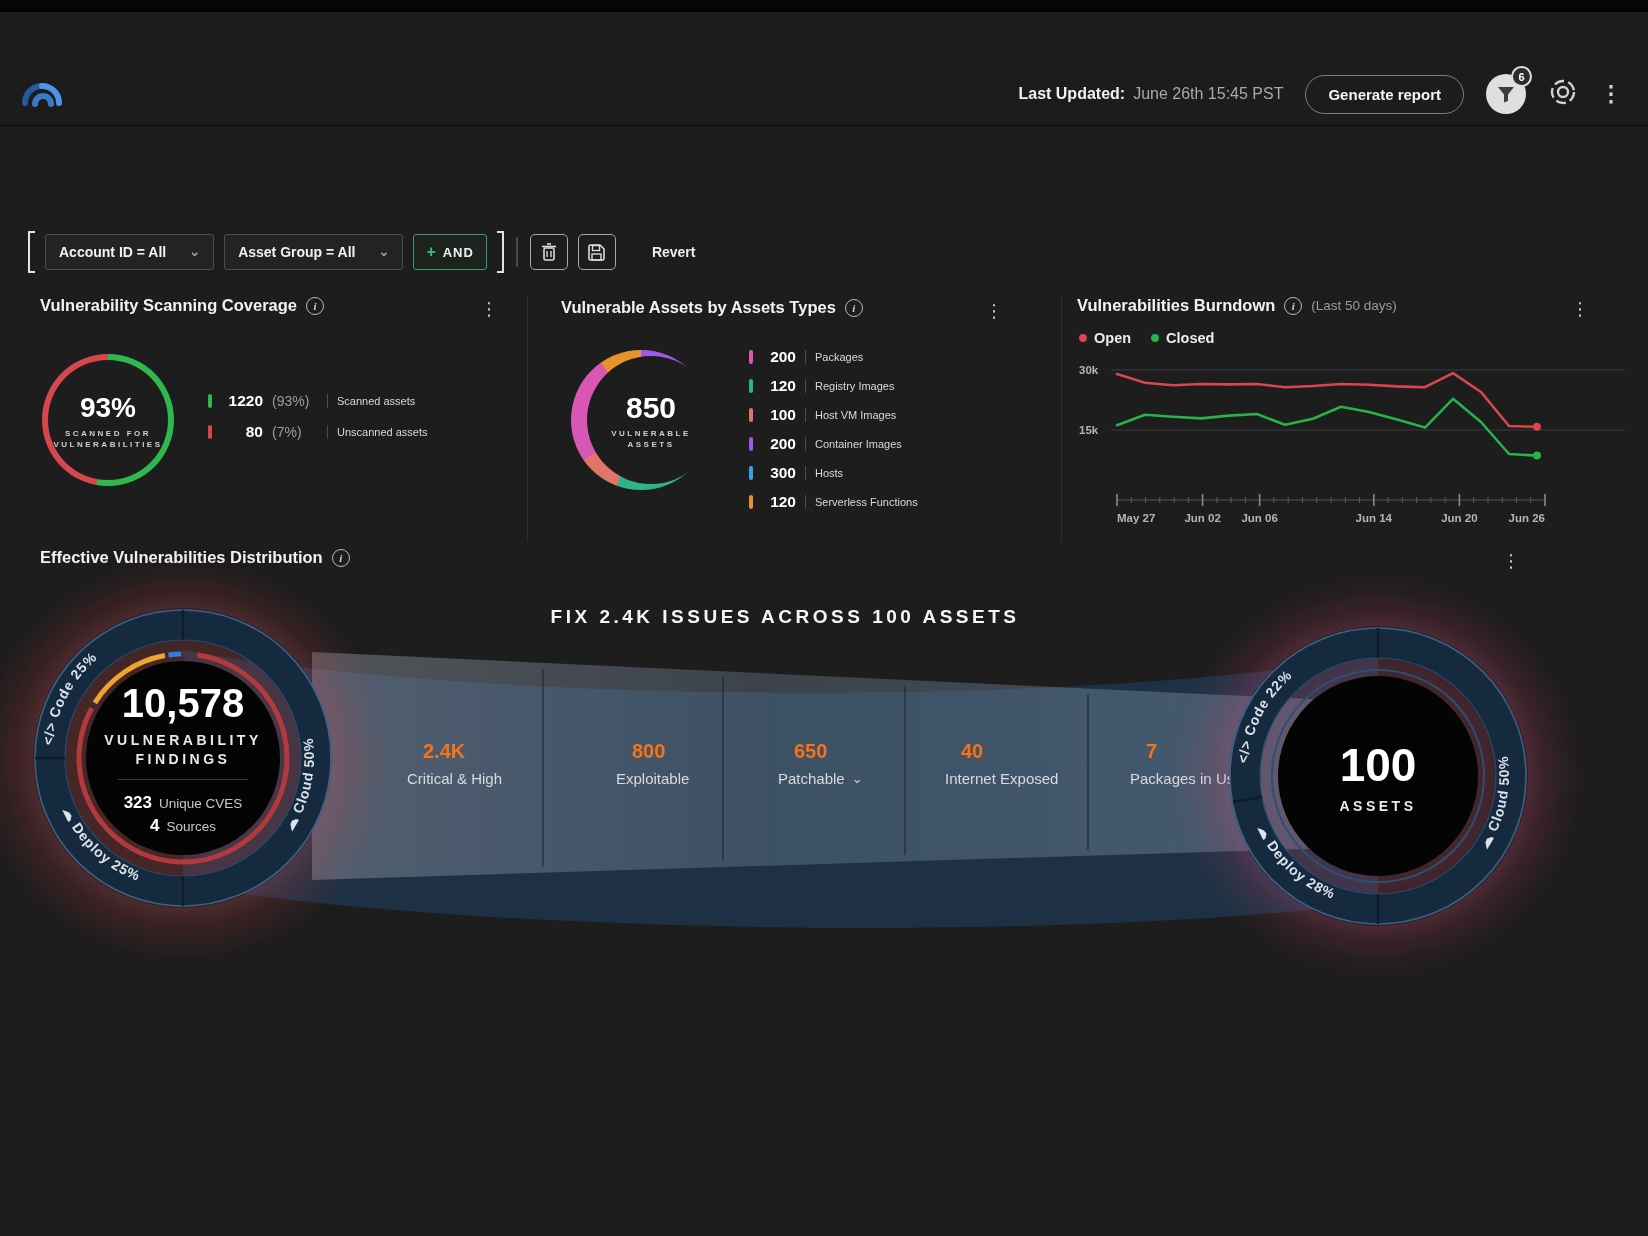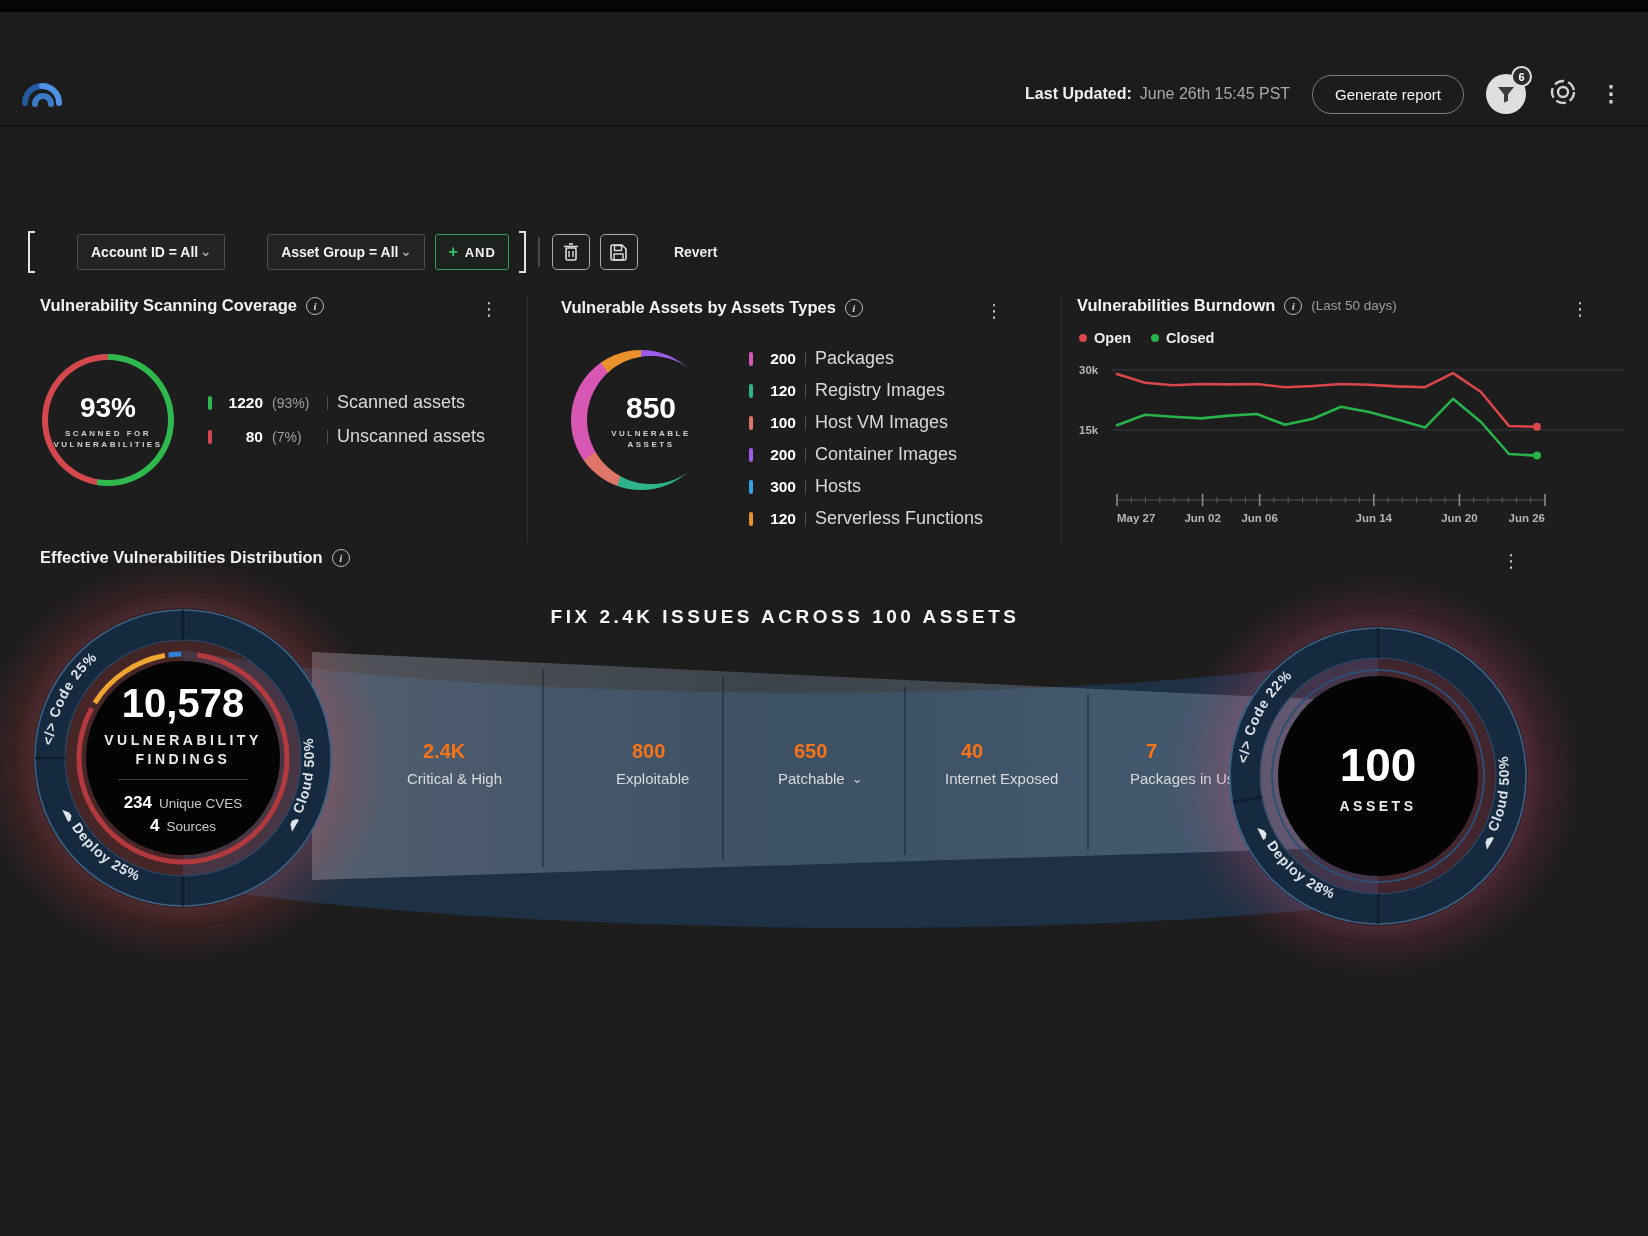--- a/index.html
+++ b/index.html
@@ -9,31 +9,31 @@
   .surface { position:absolute; left:0; top:12px; right:0; bottom:0; background:#1d1d1e; }
 
   
   .header { position:absolute; left:0; top:12px; width:1648px; height:114px; background:#1c1c1d; border-bottom:1px solid #0b0b0b; }
   .logo { position:absolute; left:20px; top:60px; }
   .page-title { position:absolute; left:78px; top:62px; font-size:31px; font-weight:bold; color:#fafafa; letter-spacing:.2px; }
   .header-right { position:absolute; right:26px; top:58px; height:48px; display:flex; align-items:center; gap:22px; }
   .lastupd { display:flex; gap:8px; font-size:16px; white-space:nowrap; }
   .lastupd .lbl { color:#f0f0f0; font-weight:bold; }
   .lastupd .val { color:#a9a9a9; }
-  .gen-report { border:1.5px solid #7d7d7d; border-radius:21px; padding:10px 22px; color:#f5f5f5; font-size:15px; font-weight:normal; background:transparent; cursor:pointer; white-space:nowrap; }
+  .gen-report { border:1.5px solid #7d7d7d; border-radius:21px; padding:10px 22px; color:#f5f5f5; font-size:15px; font-weight:bold; background:transparent; cursor:pointer; white-space:nowrap; }
   .filter-btn { position:relative; width:40px; height:40px; border-radius:50%; background:#dfdfdf; display:flex; align-items:center; justify-content:center; cursor:pointer; }
   .filter-badge { position:absolute; right:-6px; top:-8px; width:21px; height:21px; border-radius:50%; background:#2b2b2b; border:2px solid #dedede; color:#fff; font-size:11px; font-weight:bold; display:flex; align-items:center; justify-content:center; }
   .kebab { color:#d4d4d4; font-size:19px; letter-spacing:0; line-height:1; cursor:pointer; font-weight:bold; }
 
   
   .filterbar { position:absolute; left:28px; top:232px; height:40px; display:flex; align-items:center; gap:10px; }
   .bracket { width:7px; height:42px; border:2px solid #e3e3e3; }
   .bracket.l { border-right:none; }
   .bracket.r { border-left:none; }
-  .chip { display:flex; align-items:center; gap:2px; background:#222324; border:1px solid #4d4d4d; border-radius:3px; padding:9px 13px; color:#f2f2f2; font-size:14px; font-weight:bold; cursor:pointer;margin-left:32px; }
+  .chip { display:flex; align-items:center; gap:23px; background:#222324; border:1px solid #4d4d4d; border-radius:3px; padding:9px 13px; color:#f2f2f2; font-size:14px; font-weight:bold; cursor:pointer; }
   .chip .chev { color:#9f9f9f; font-size:13px; line-height:8px; }
   .and-btn { display:flex; align-items:center; gap:6px; border:1.5px solid #2f9e5f; border-radius:3px; padding:8px 12px; background:#1d221f; cursor:pointer; font-size:13px; font-weight:bold; letter-spacing:1px; }
   .and-btn .plus { color:#34c06f; font-size:16px; font-weight:bold; }
   .and-btn .andlbl { color:#f2f2f2; }
   .vdiv { width:2px; height:30px; background:#4a4a4a; margin:0 2px; }
   .icon-btn { width:38px; height:36px; border:1.5px solid #a9a9a9; border-radius:5px; background:transparent; display:flex; align-items:center; justify-content:center; cursor:pointer; }
   .revert { margin-left:26px; color:#ececec; font-size:14px; font-weight:bold; cursor:pointer; }
 
   
   .pdiv { position:absolute; width:1px; background:#303031; top:296px; height:246px; }
@@ -48,21 +48,21 @@
   .donut .hole { position:absolute; border-radius:50%; background:#1d1d1e; display:flex; flex-direction:column; align-items:center; justify-content:center; text-align:center; }
   .donut .big { color:#fff; font-weight:bold; }
   .donut .cap { color:#cfcfcf; letter-spacing:2.5px; font-weight:bold; }
 
   .legend-rows { position:absolute; display:flex; flex-direction:column; }
   .lrow { display:flex; align-items:center; gap:9px; }
   .tick { width:4px; height:14px; border-radius:2px; flex:none; }
   .lval { color:#fff; font-size:15.5px; font-weight:bold; text-align:right; }
   .lpct { color:#9d9d9d; font-size:14px; }
   .lsep { width:1px; height:14px; background:#4d4d4d; }
-  .llbl { color:#d9d9d9; font-size:18px; }
+  .llbl { color:#d9d9d9; font-size:11px; }
 
   .bd-legend { position:absolute; display:flex; gap:20px; align-items:center;justify-content:space-between; }
   .bd-item { display:flex; gap:7px; align-items:center; cursor:pointer; }
   .bd-dot { width:8px; height:8px; border-radius:50%; }
   .bd-item span { color:#ededed; font-size:14.5px; font-weight:bold; }
 
   
   .section-head { position:absolute; left:40px; top:548px; display:flex; align-items:center; gap:9px; }
   .headline { position:absolute; left:260px; width:1050px; top:606px; text-align:center; color:#f5f5f5; font-size:19px; font-weight:bold; letter-spacing:3.5px; }
   .stat { position:absolute; }
@@ -409,21 +409,21 @@
     <circle cx="150" cy="150" r="104" fill="none" stroke="#eda52f" stroke-width="5" stroke-dasharray="87 654" transform="rotate(212 150 150)"></circle>
     <circle cx="150" cy="150" r="104" fill="none" stroke="#2f82d8" stroke-width="5" stroke-dasharray="13 654" transform="rotate(262 150 150)"></circle>
     <circle cx="150" cy="150" r="97" fill="#040404"></circle>
   </svg>
   <div class="gauge-center">
     <div class="g-val" style="font-size:40px;">10,578</div>
     <div class="g-cap" style="font-size:14px;">VULNERABILITY</div>
     <div class="g-cap" style="font-size:14px; margin-top:3px;">FINDINGS</div>
     <div class="g-hr"></div>
     <div class="g-stat">
-      <span class="v">234</span>
+      <span class="v">323</span>
       <span class="l">Unique CVES</span>
     </div>
     <div class="g-stat">
       <span class="v">4</span>
       <span class="l">Sources</span>
     </div>
   </div>
 </div>
 
 <div class="gauge right" style="left:1228px; top:626px;">

